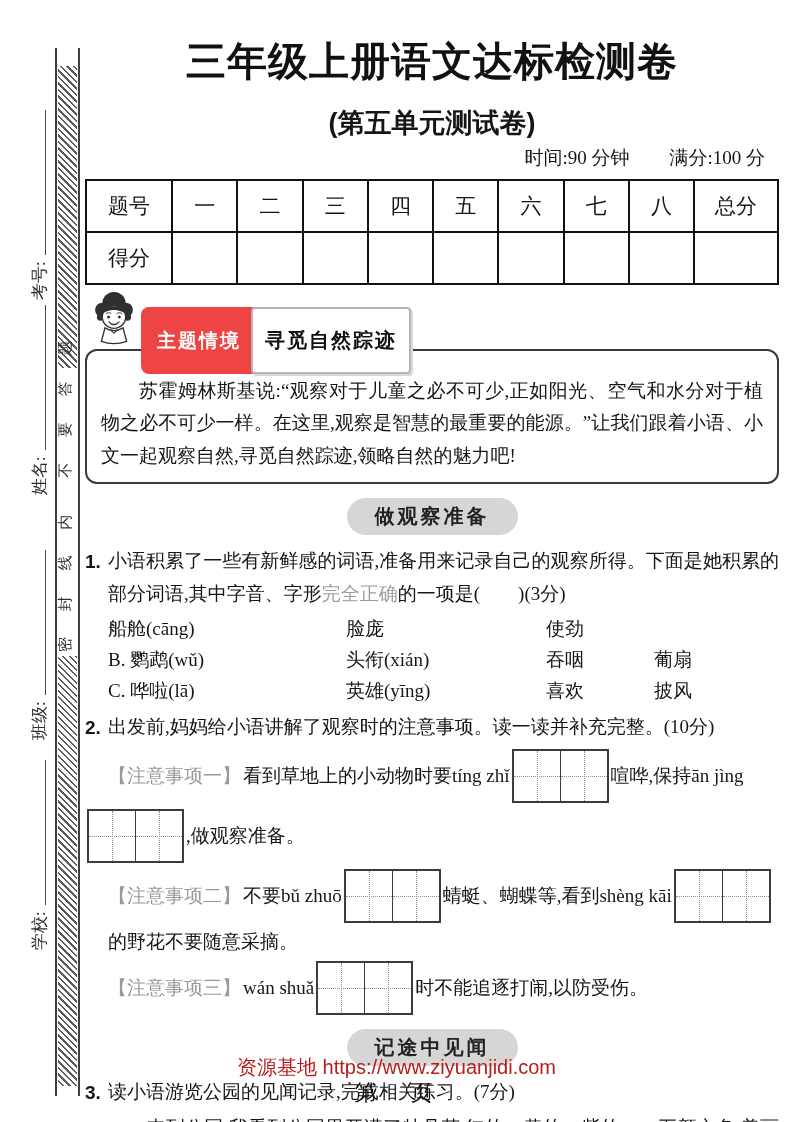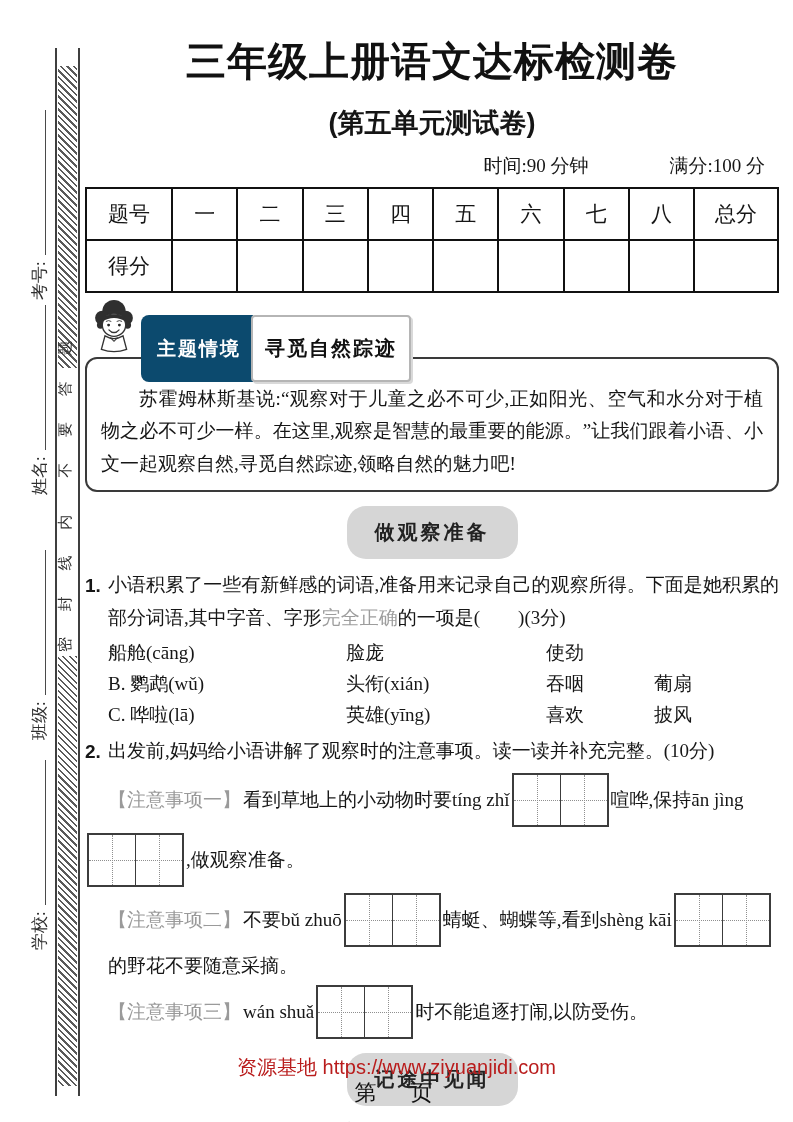--- a/index.html
+++ b/index.html
@@ -23,46 +23,46 @@
     display:flex;align-items:flex-end;gap:6px;}
   .side-label .lbl{font-size:17px;color:#2e2e2e;white-space:nowrap;}
   .side-label .uline{flex:1;border-bottom:1.6px solid #4a4a4a;margin-bottom:5px;}
 
   
   .main{position:absolute;left:85px;top:34px;width:694px;}
   h1.title{margin:0;text-align:center;font-size:40px;font-weight:900;letter-spacing:1px;
     font-family:"Liberation Sans","DejaVu Sans",sans-serif;color:#111;}
   h2.subtitle{margin:16px 0 0 0;text-align:center;font-size:27px;font-weight:800;
     font-family:"Liberation Sans","DejaVu Sans",sans-serif;color:#151515;}
-  .info-line{display:flex;justify-content:flex-end;gap:81px;padding-right:14px;
-    font-size:19px;margin-top:12px;color:#161616;}
+  .info-line{display:flex;justify-content:flex-end;gap:40px;padding-right:14px;
+    font-size:19px;margin-top:4px;color:#161616;}
 
   table.score{border-collapse:collapse;width:100%;margin-top:8px;table-layout:fixed;}
   table.score td{border:2.2px solid #111;height:38px;text-align:center;font-size:21px;
     padding:6px;color:#151515;}
   table.score td.first{width:72px;}
   table.score td.last{width:70px;}
 
   .theme-row{position:relative;margin-top:10px;height:52px;}
   .boy{position:absolute;left:2px;top:-6px;}
   .badge-wrap{position:absolute;left:56px;top:12px;display:flex;align-items:stretch;}
-  .badge1{background:#0c4a6e;color:#ffffff;font-size:19px;font-weight:700;
+  .badge1{background:#ef4444;color:#ffffff;font-size:19px;font-weight:700;
     padding:4px 12px 4px 16px;border-radius:8px 0 0 8px;display:flex;align-items:center;
     font-family:"Liberation Sans","DejaVu Sans",sans-serif;letter-spacing:2px;}
   .badge2{background:#ffffff;border:2px solid #b5b5b5;border-radius:4px;margin-left:-2px;
     font-size:20px;font-weight:900;color:#111;padding:18px 12px;display:flex;align-items:center;
     font-family:"Liberation Sans","DejaVu Sans",sans-serif;letter-spacing:2px;
     box-shadow:2px 2px 0 #d9d9d9;}
 
   .quote-box{border:2.2px solid #3a3a3a;border-radius:12px;padding:24px 14px 10px 14px;
     font-size:19px;line-height:1.7;text-align:justify;color:#161616;margin-top:2px;}
   .quote-box .qt{display:block;text-indent:2em;}
 
   .pill{display:block;width:fit-content;margin:14px auto 10px auto;background:#d6d6d6;
-    border-radius:19px;padding:13px 28px;font-size:20px;font-weight:800;color:#222;
+    border-radius:19px;padding:5px 28px;font-size:20px;font-weight:800;color:#222;
     font-family:"Liberation Sans","DejaVu Sans",sans-serif;letter-spacing:3px;}
 
   .q{position:relative;padding-left:23px;font-size:19px;line-height:1.72;
     text-align:justify;margin-top:4px;color:#161616;}
   .qnum{position:absolute;left:0;top:1px;font-weight:800;
     font-family:"Liberation Sans","DejaVu Sans",sans-serif;font-size:19px;}
   .hl{color:#9d9d9d;}
 
   .opt-table{margin:4px 0 2px 23px;}
   .opt-row{display:grid;grid-template-columns:238px 200px 108px auto;font-size:19px;

